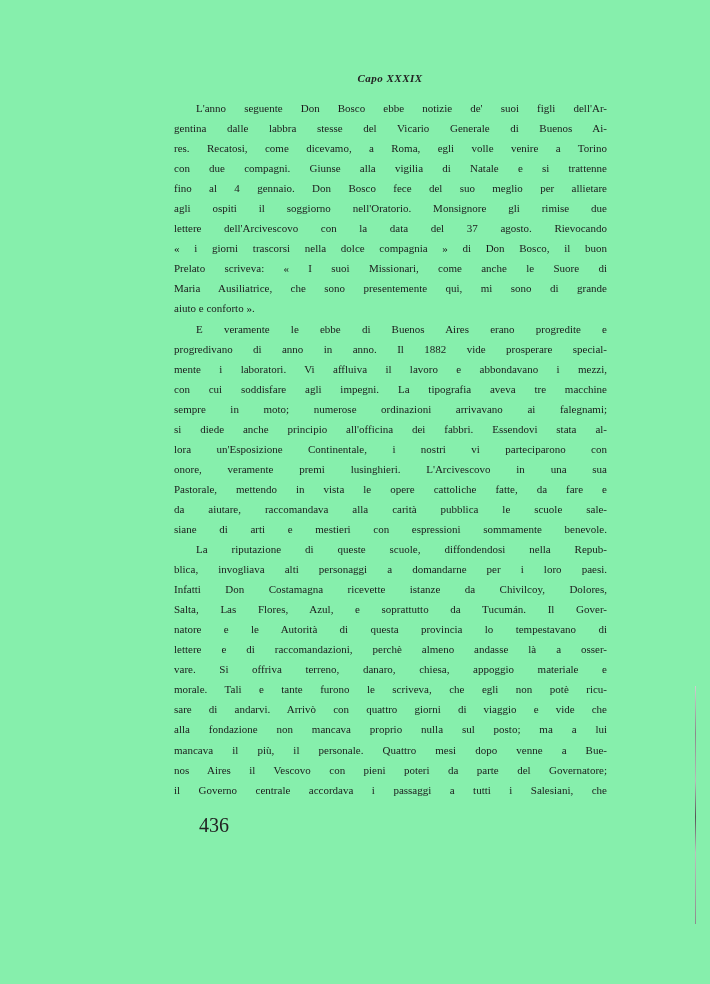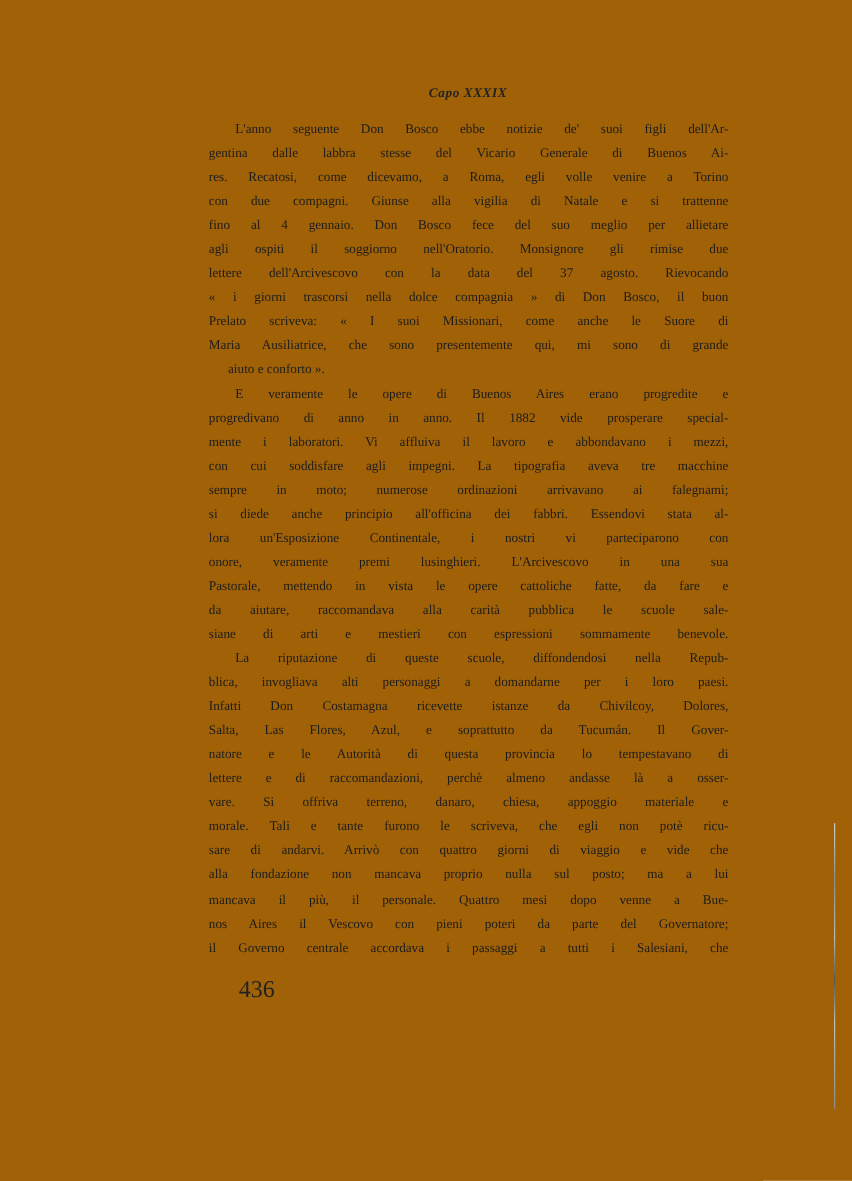--- a/index.html
+++ b/index.html
@@ -13,21 +13,21 @@
       position: relative;
       overflow: hidden;
       font-family: "DejaVu Serif", "Liberation Serif", serif;
       color: #1c1c1c;
     }
     .page {
       position: absolute;
       left: 0; top: 0;
       width: 710px;
       height: 984px;
-      background: #a16207;
+      background: #86efac;
     }
     .running-head {
       position: absolute;
       left: 175px;
       width: 430px;
       top: 72px;
       text-align: center;
       font-family: "Liberation Serif", "DejaVu Serif", serif;
       font-style: italic;
       font-weight: bold;
@@ -46,21 +46,21 @@
       height: 20.05px;
       line-height: 20.05px;
       font-family: "Liberation Serif", "DejaVu Serif", serif;
       font-size: 11px;
       white-space: nowrap;
       text-align: justify;
       text-align-last: justify;
       color: #1c1c1c;
     }
     .line.indent { padding-left: 22px; }
-    .line.last { text-align-last: left; margin-left: 16px; }
+    .line.last { text-align-last: left; }
     .page-number {
       position: absolute;
       left: 199px;
       top: 814px;
       font-family: "Liberation Serif", "DejaVu Serif", serif;
       font-size: 20px;
       color: #222;
     }
     .edge-mark {
       position: absolute;
@@ -87,21 +87,21 @@
       <span class="line">fino al 4 gennaio. Don Bosco fece del suo meglio per allietare</span>
       <span class="line">agli ospiti il soggiorno nell'Oratorio. Monsignore gli rimise due</span>
       <span class="line">lettere dell'Arcivescovo con la data del 37 agosto. Rievocando</span>
       <span class="line">« i giorni trascorsi nella dolce compagnia » di Don Bosco, il buon</span>
       <span class="line">Prelato scriveva: « I suoi Missionari, come anche le Suore di</span>
       <span class="line">Maria Ausiliatrice, che sono presentemente qui, mi sono di grande</span>
       <span class="line last">aiuto e conforto ».</span>
     </div>
 
     <div>
-      <span class="line indent">E veramente le opere di Buenos Aires erano progredite e</span>
+      <span class="line indent">E veramente le ebbe di Buenos Aires erano progredite e</span>
       <span class="line">progredivano di anno in anno. Il 1882 vide prosperare special-</span>
       <span class="line">mente i laboratori. Vi affluiva il lavoro e abbondavano i mezzi,</span>
       <span class="line">con cui soddisfare agli impegni. La tipografia aveva tre macchine</span>
       <span class="line">sempre in moto; numerose ordinazioni arrivavano ai falegnami;</span>
       <span class="line">si diede anche principio all'officina dei fabbri. Essendovi stata al-</span>
       <span class="line">lora un'Esposizione Continentale, i nostri vi parteciparono con</span>
       <span class="line">onore, veramente premi lusinghieri. L'Arcivescovo in una sua</span>
       <span class="line">Pastorale, mettendo in vista le opere cattoliche fatte, da fare e</span>
       <span class="line">da aiutare, raccomandava alla carità pubblica le scuole sale-</span>
       <span class="line">siane di arti e mestieri con espressioni sommamente benevole.</span>

